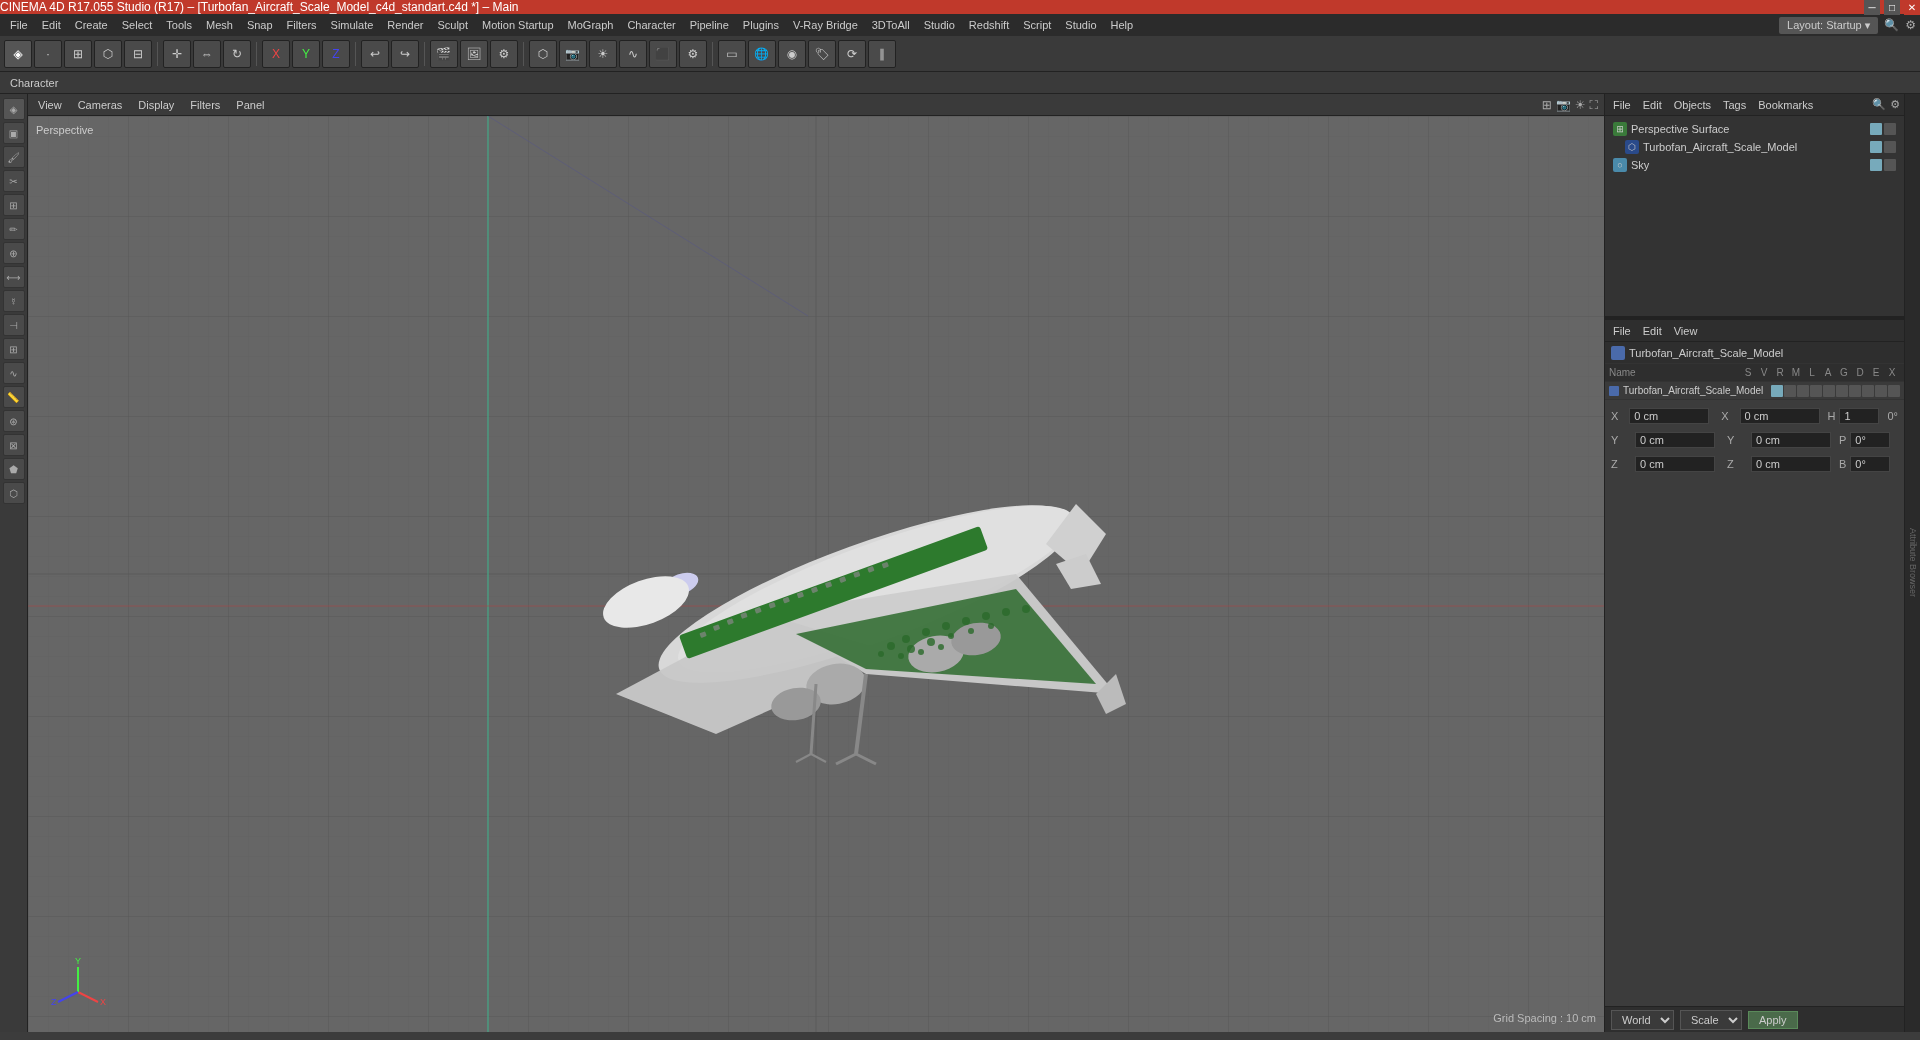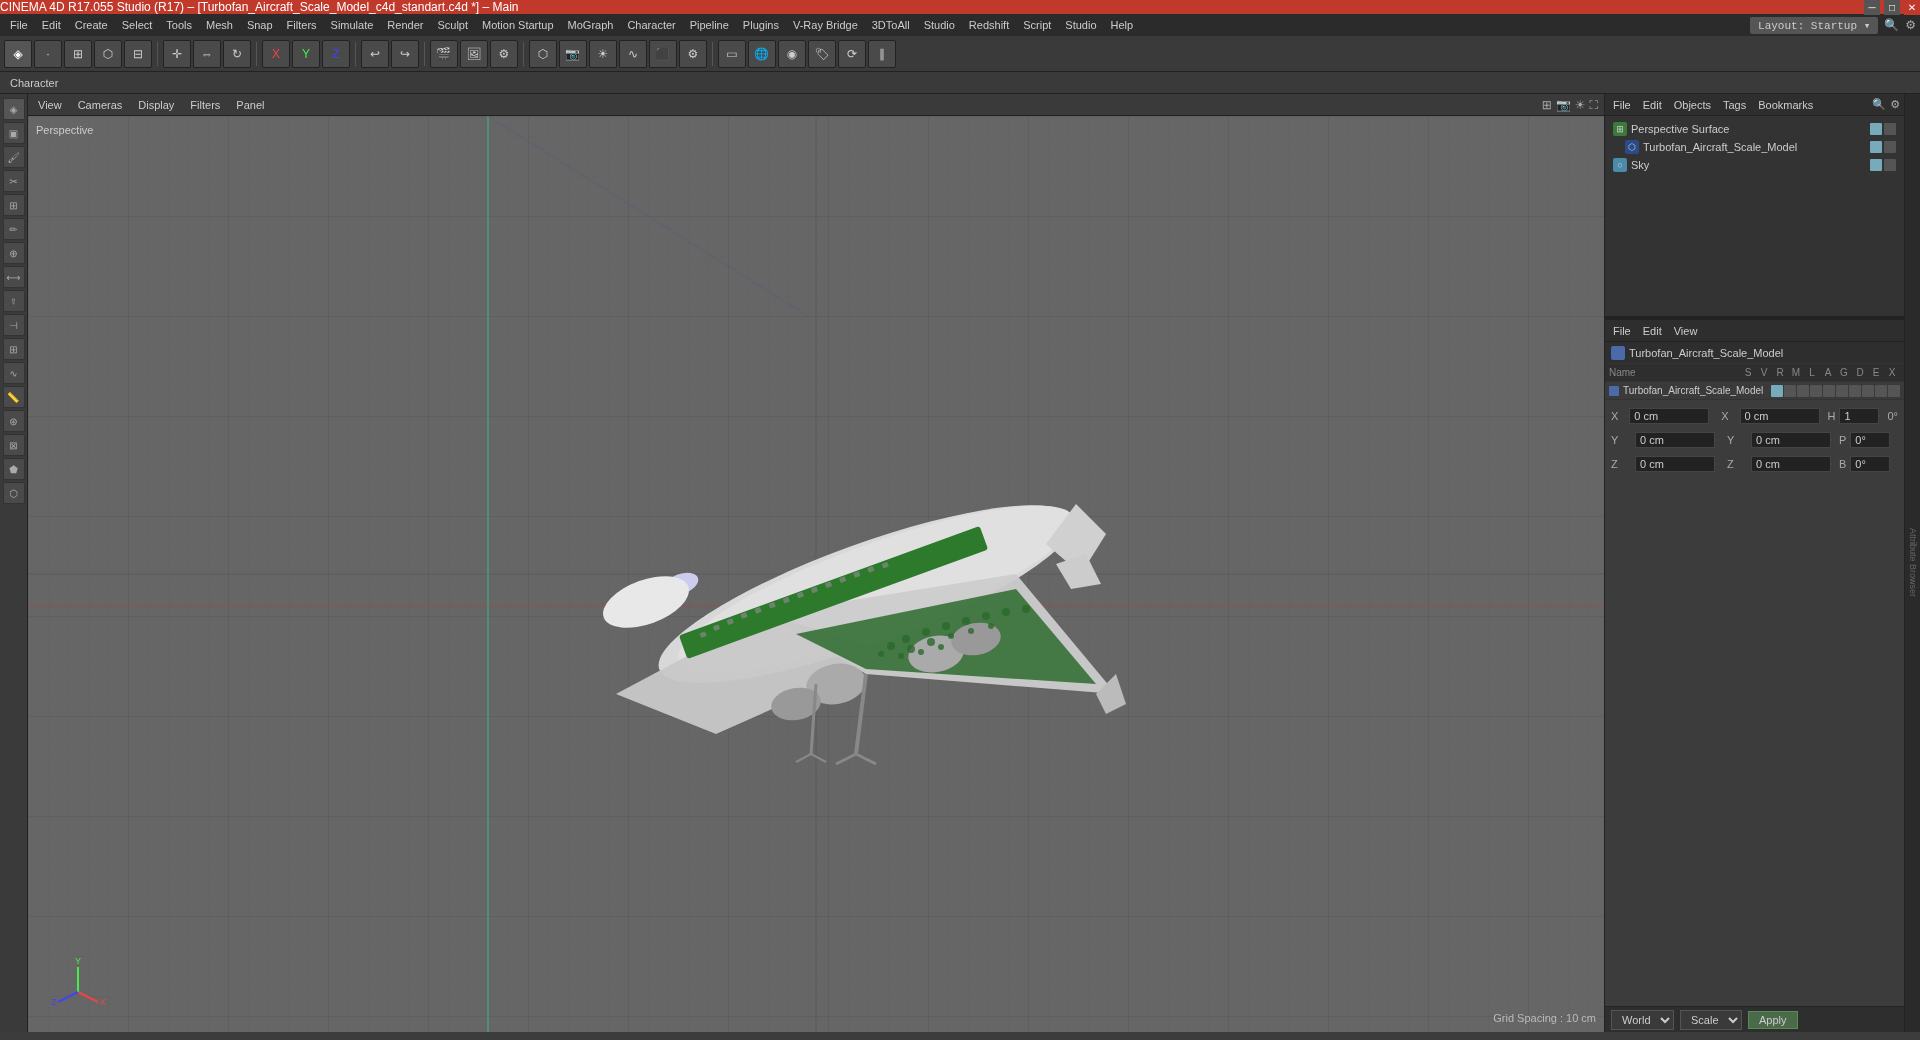--- a/index.html
+++ b/index.html
@@ -376,21 +376,21 @@
   <span class="menu-item">Pipeline</span>
   <span class="menu-item">Plugins</span>
   <span class="menu-item">V-Ray Bridge</span>
   <span class="menu-item">3DToAll</span>
   <span class="menu-item">Studio</span>
   <span class="menu-item">Redshift</span>
   <span class="menu-item">Script</span>
   <span class="menu-item">Studio</span>
   <span class="menu-item">Help</span>
   <div style="flex:1"></div>
-  <span style="background:#555;color:#ccc;font-size:11px;padding:2px 8px;border-radius:2px;cursor:pointer;margin-right:4px;font-family:Liberation Mono, monospace;">Layout: Startup ▾</span>
+  <span style="background:#555;color:#ccc;font-size:11px;padding:2px 8px;border-radius:2px;cursor:pointer;margin-right:4px;">Layout: Startup ▾</span>
   <span style="color:#aaa;font-size:12px;cursor:pointer;margin-right:4px;">🔍</span>
   <span style="color:#aaa;font-size:12px;cursor:pointer;">⚙</span>
 </div>
 
 <div id="main-toolbar">
 
   <button class="toolbar-btn" style="background:#555;color:#fff;">◈</button>
   <button class="toolbar-btn">·</button>
   <button class="toolbar-btn">⊞</button>
   <button class="toolbar-btn">⬡</button>

